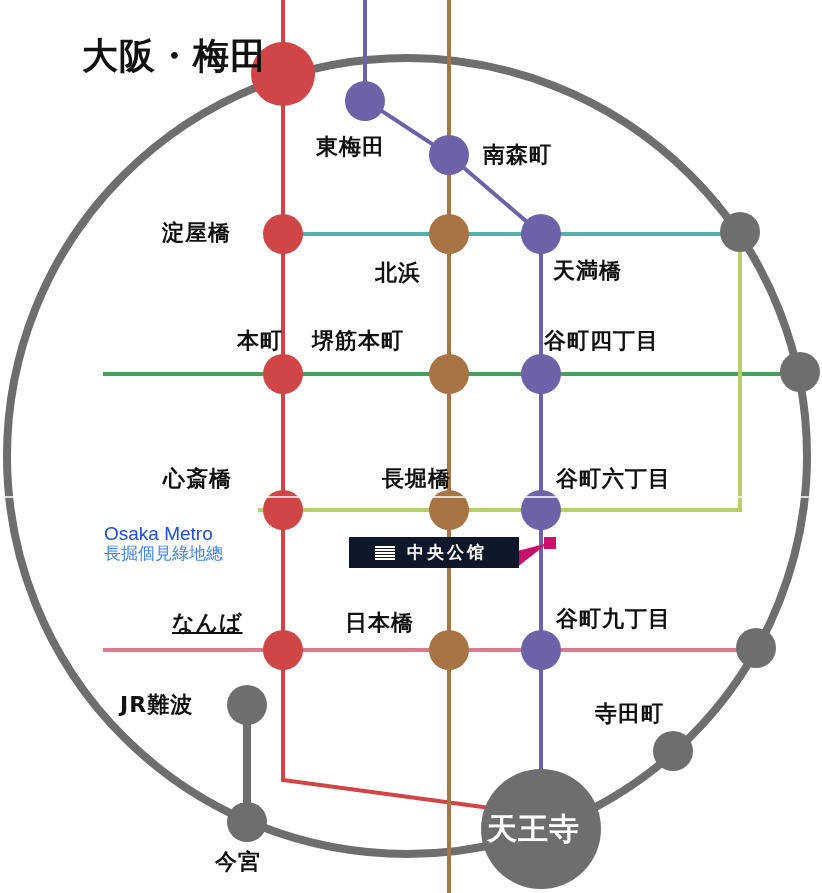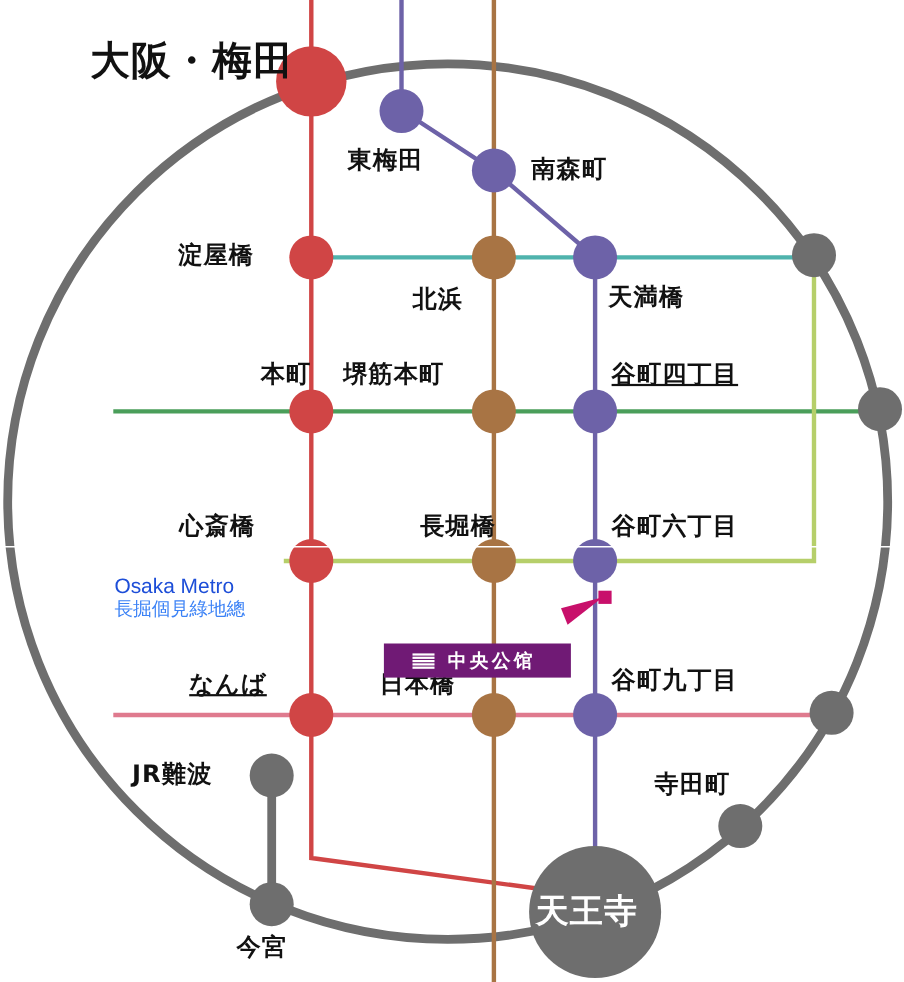--- a/index.html
+++ b/index.html
@@ -8,21 +8,21 @@
   #map { position: absolute; left: 0; top: 0; }
   .label { position: absolute; font-weight: bold; color: #111; font-size: 22px;
            white-space: nowrap; line-height: 1; letter-spacing: 1px; }
   .label.big { font-size: 36px; }
   .label.white { color: #fff; font-size: 30px; }
   .metro-note { position: absolute; left: 104px; top: 524px; color: #333;
                 font-family: "Liberation Sans", sans-serif; line-height: 1.1; }
   .metro-note .l1 { font-size: 19px; color: #1d4ed8; }
   .metro-note .l2 { font-size: 17px; color: #3b82f6; font-weight: normal; letter-spacing: 0; }
   .callout { position: absolute; left: 349px; top: 537px; width: 170px; height: 31px;
-             background: #701a75; color: #fff; display: flex; align-items: center; margin-top: 48px; }
+             background: #0f172a; color: #fff; display: flex; align-items: center; }
   .callout .ico { margin-left: 26px; width: 20px; height: 14px; display: flex;
                   flex-direction: column; justify-content: space-between; }
   .callout .ico i { display: block; height: 2px; background: #fff; }
   .callout .txt { margin-left: 12px; font-size: 17px; font-weight: bold; letter-spacing: 3px; }
   .pin { position: absolute; left: 544px; top: 537px; width: 12px; height: 12px; background: #c8106b; }
 </style>
 </head>
 <body>
 
 <svg id="map" width="822" height="893" viewBox="0 0 822 893">
@@ -68,21 +68,21 @@
 </svg>
 
 <div class="label big" style="left:82px;top:38px;">大阪・梅田</div>
 <div class="label" style="left:316px;top:136px;">東梅田</div>
 <div class="label" style="left:483px;top:144px;">南森町</div>
 <div class="label" style="left:162px;top:222px;">淀屋橋</div>
 <div class="label" style="left:375px;top:262px;">北浜</div>
 <div class="label" style="left:553px;top:260px;">天満橋</div>
 <div class="label" style="left:193px;top:330px;margin-left:44px;">本町</div>
 <div class="label" style="left:312px;top:330px;">堺筋本町</div>
-<div class="label" style="left:556px;top:330px;text-decoration:underline;">谷町四丁目</div>
+<div class="label" style="left:544px;top:330px;">谷町四丁目</div>
 <div class="label" style="left:163px;top:468px;">心斎橋</div>
 <div class="label" style="left:340px;top:468px;margin-left:42px;">長堀橋</div>
 <div class="label" style="left:556px;top:468px;">谷町六丁目</div>
 <div class="label" style="left:172px;top:612px;text-decoration:underline;">なんば</div>
 <div class="label" style="left:345px;top:612px;">日本橋</div>
 <div class="label" style="left:556px;top:608px;">谷町九丁目</div>
 <div class="label" style="left:120px;top:694px;">JR難波</div>
 <div class="label" style="left:595px;top:703px;">寺田町</div>
 <div class="label" style="left:215px;top:851px;">今宮</div>
 <div class="label white" style="left:487px;top:814px;">天王寺</div>

